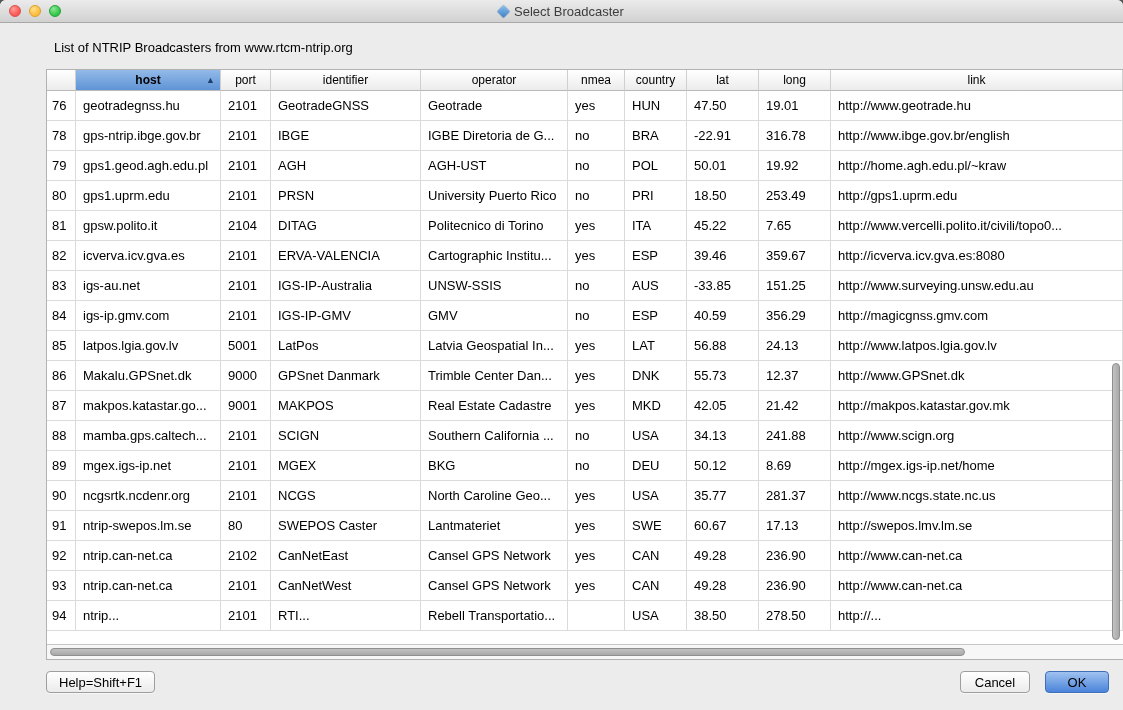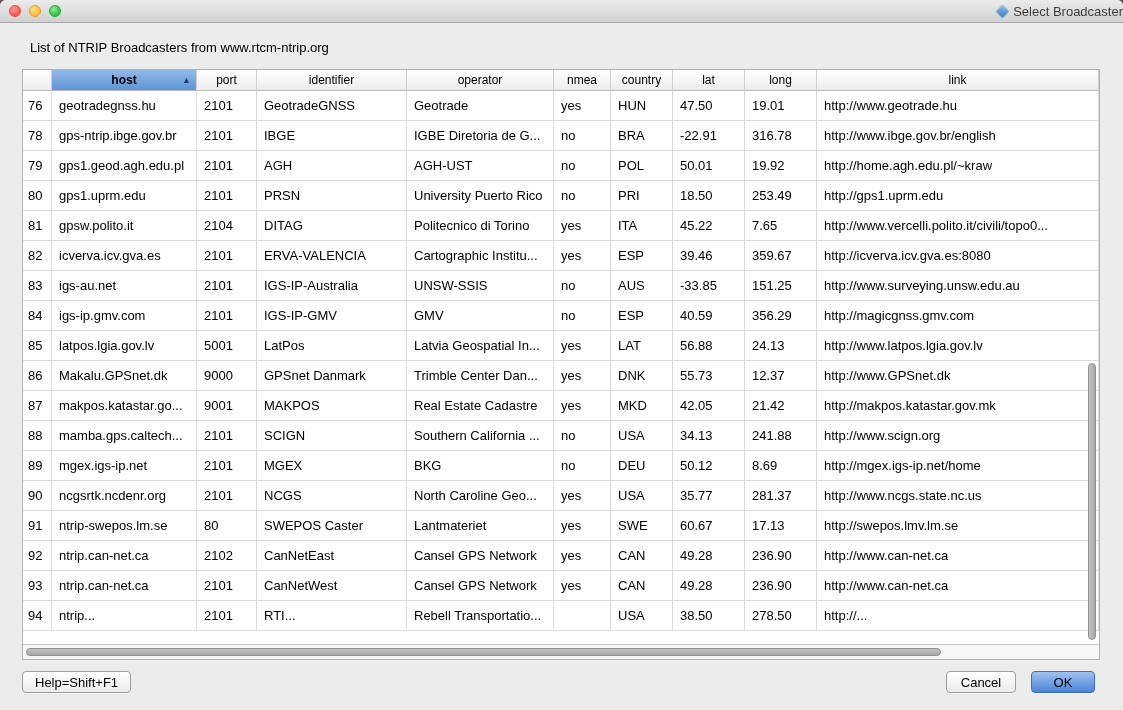--- a/index.html
+++ b/index.html
@@ -1,61 +1,61 @@
 <!DOCTYPE html>
 <html><head>
 <meta charset="utf-8">
 <style>
   html,body{margin:0;padding:0;background:#555;}
   body{width:1123px;height:710px;font-family:"Liberation Sans","DejaVu Sans",sans-serif;}
   .window{width:1123px;height:710px;background:#ececec;border-radius:6px 6px 0 0;overflow:hidden;position:relative;}
 
   
   .titlebar{height:22px;background:linear-gradient(#ebebeb,#d1d1d1);border-bottom:1px solid #a7a7a7;
-    position:relative;display:flex;align-items:center;justify-content:flex-end;}
+    position:relative;display:flex;align-items:center;justify-content:center;}
   .traffic{position:absolute;left:9px;top:5px;display:flex;gap:8px;}
   .light{width:12px;height:12px;border-radius:50%;display:inline-block;box-sizing:border-box;}
   .light.red{background:radial-gradient(circle at 35% 30%,#ff9d99,#fc5753 65%);border:1px solid #d84f4b;}
   .light.yellow{background:radial-gradient(circle at 35% 30%,#ffe087,#fdbc40 65%);border:1px solid #d9a022;}
   .light.green{background:radial-gradient(circle at 35% 30%,#8ee697,#33c748 65%);border:1px solid #24a137;}
   .title-wrap{display:flex;align-items:center;gap:6px;}
   .title-icon{width:9px;height:9px;background:linear-gradient(135deg,#8cc0ee,#3f7fc4);transform:rotate(45deg);
     display:inline-block;border-radius:1px;box-shadow:0 0 1px #2a5c94;}
   .win-title{font-size:13px;color:#3c3c3c;}
 
   
-  .content{padding-top:17px;}
+  .content{padding-top:17px;padding-left:24px;}
   .heading{font-size:13px;color:#000;margin:0 0 13px 30px;line-height:16px;}
 
   
   .table-frame{position:relative;margin-left:22px;width:1078px;height:591px;border:1px solid #b2b2b2;
     background:#fff;box-sizing:border-box;}
   .table-viewport{height:574px;overflow:hidden;}
   table{table-layout:fixed;width:100%;border-collapse:separate;border-spacing:0;}
   th,td{box-sizing:border-box;white-space:nowrap;overflow:hidden;}
   th{height:21px;line-height:20px;font-size:12px;font-weight:400;color:#000;text-align:center;
     background:linear-gradient(#ffffff,#ececec);border-right:1px solid #cfcfcf;border-bottom:1px solid #b9b9b9;padding:0;}
   th.sorted{background:linear-gradient(#93bae8,#5f94d6);position:relative;font-weight:bold;}
   .sort-arrow{position:absolute;right:5px;top:0;font-size:9px;color:#1e3f6d;line-height:20px;}
   td{height:30px;line-height:29px;font-size:13px;color:#000;padding:0 4px 0 7px;
     border-right:1px solid #dbdbdb;border-bottom:1px solid #dbdbdb;background:#fff;}
   td.c0{padding-left:5px;}
-  .c0{width:29px;}.c1{width:145px;}.c2{width:60px;}.c3{width:150px;}.c4{width:147px;}
+  .c0{width:29px;}.c1{width:145px;}.c2{width:50px;}.c3{width:150px;}.c4{width:147px;}
   .c5{width:57px;}.c6{width:62px;}.c7{width:72px;}.c8{width:72px;}
 
   
   .hscroll{position:absolute;left:0;right:0;bottom:0;height:15px;background:#f7f7f7;
     border-top:1px solid #c6c6c6;box-sizing:border-box;}
   .hthumb{position:absolute;left:3px;top:3px;width:915px;height:8px;background:linear-gradient(#c2c2c2,#a9a9a9);
     border:1px solid #8f8f8f;border-radius:5px;box-sizing:border-box;}
   .vthumb{position:absolute;right:3px;top:293px;width:8px;height:277px;background:linear-gradient(90deg,#c2c2c2,#a9a9a9);
     border:1px solid #8f8f8f;border-radius:5px;box-sizing:border-box;}
 
   
-  .footer{display:flex;justify-content:space-between;align-items:center;margin:11px 28px 0 22px;}
+  .footer{display:flex;justify-content:space-between;align-items:center;margin:11px 14px 0 22px;}
   .btn{height:22px;border-radius:4px;border:1px solid #9e9e9e;background:linear-gradient(#ffffff,#ebebeb);
     font-size:13px;color:#000;padding:0 12px;font-family:inherit;box-shadow:0 1px 0 rgba(255,255,255,.5);}
   .btn.primary{background:linear-gradient(#9fc2f0,#4b84da);border-color:#3f6fb8;min-width:64px;}
   .btn.cancel{min-width:70px;}
   .right-buttons{display:flex;gap:15px;}
 </style>
 </head>
 <body>
 
 <div class="window">

